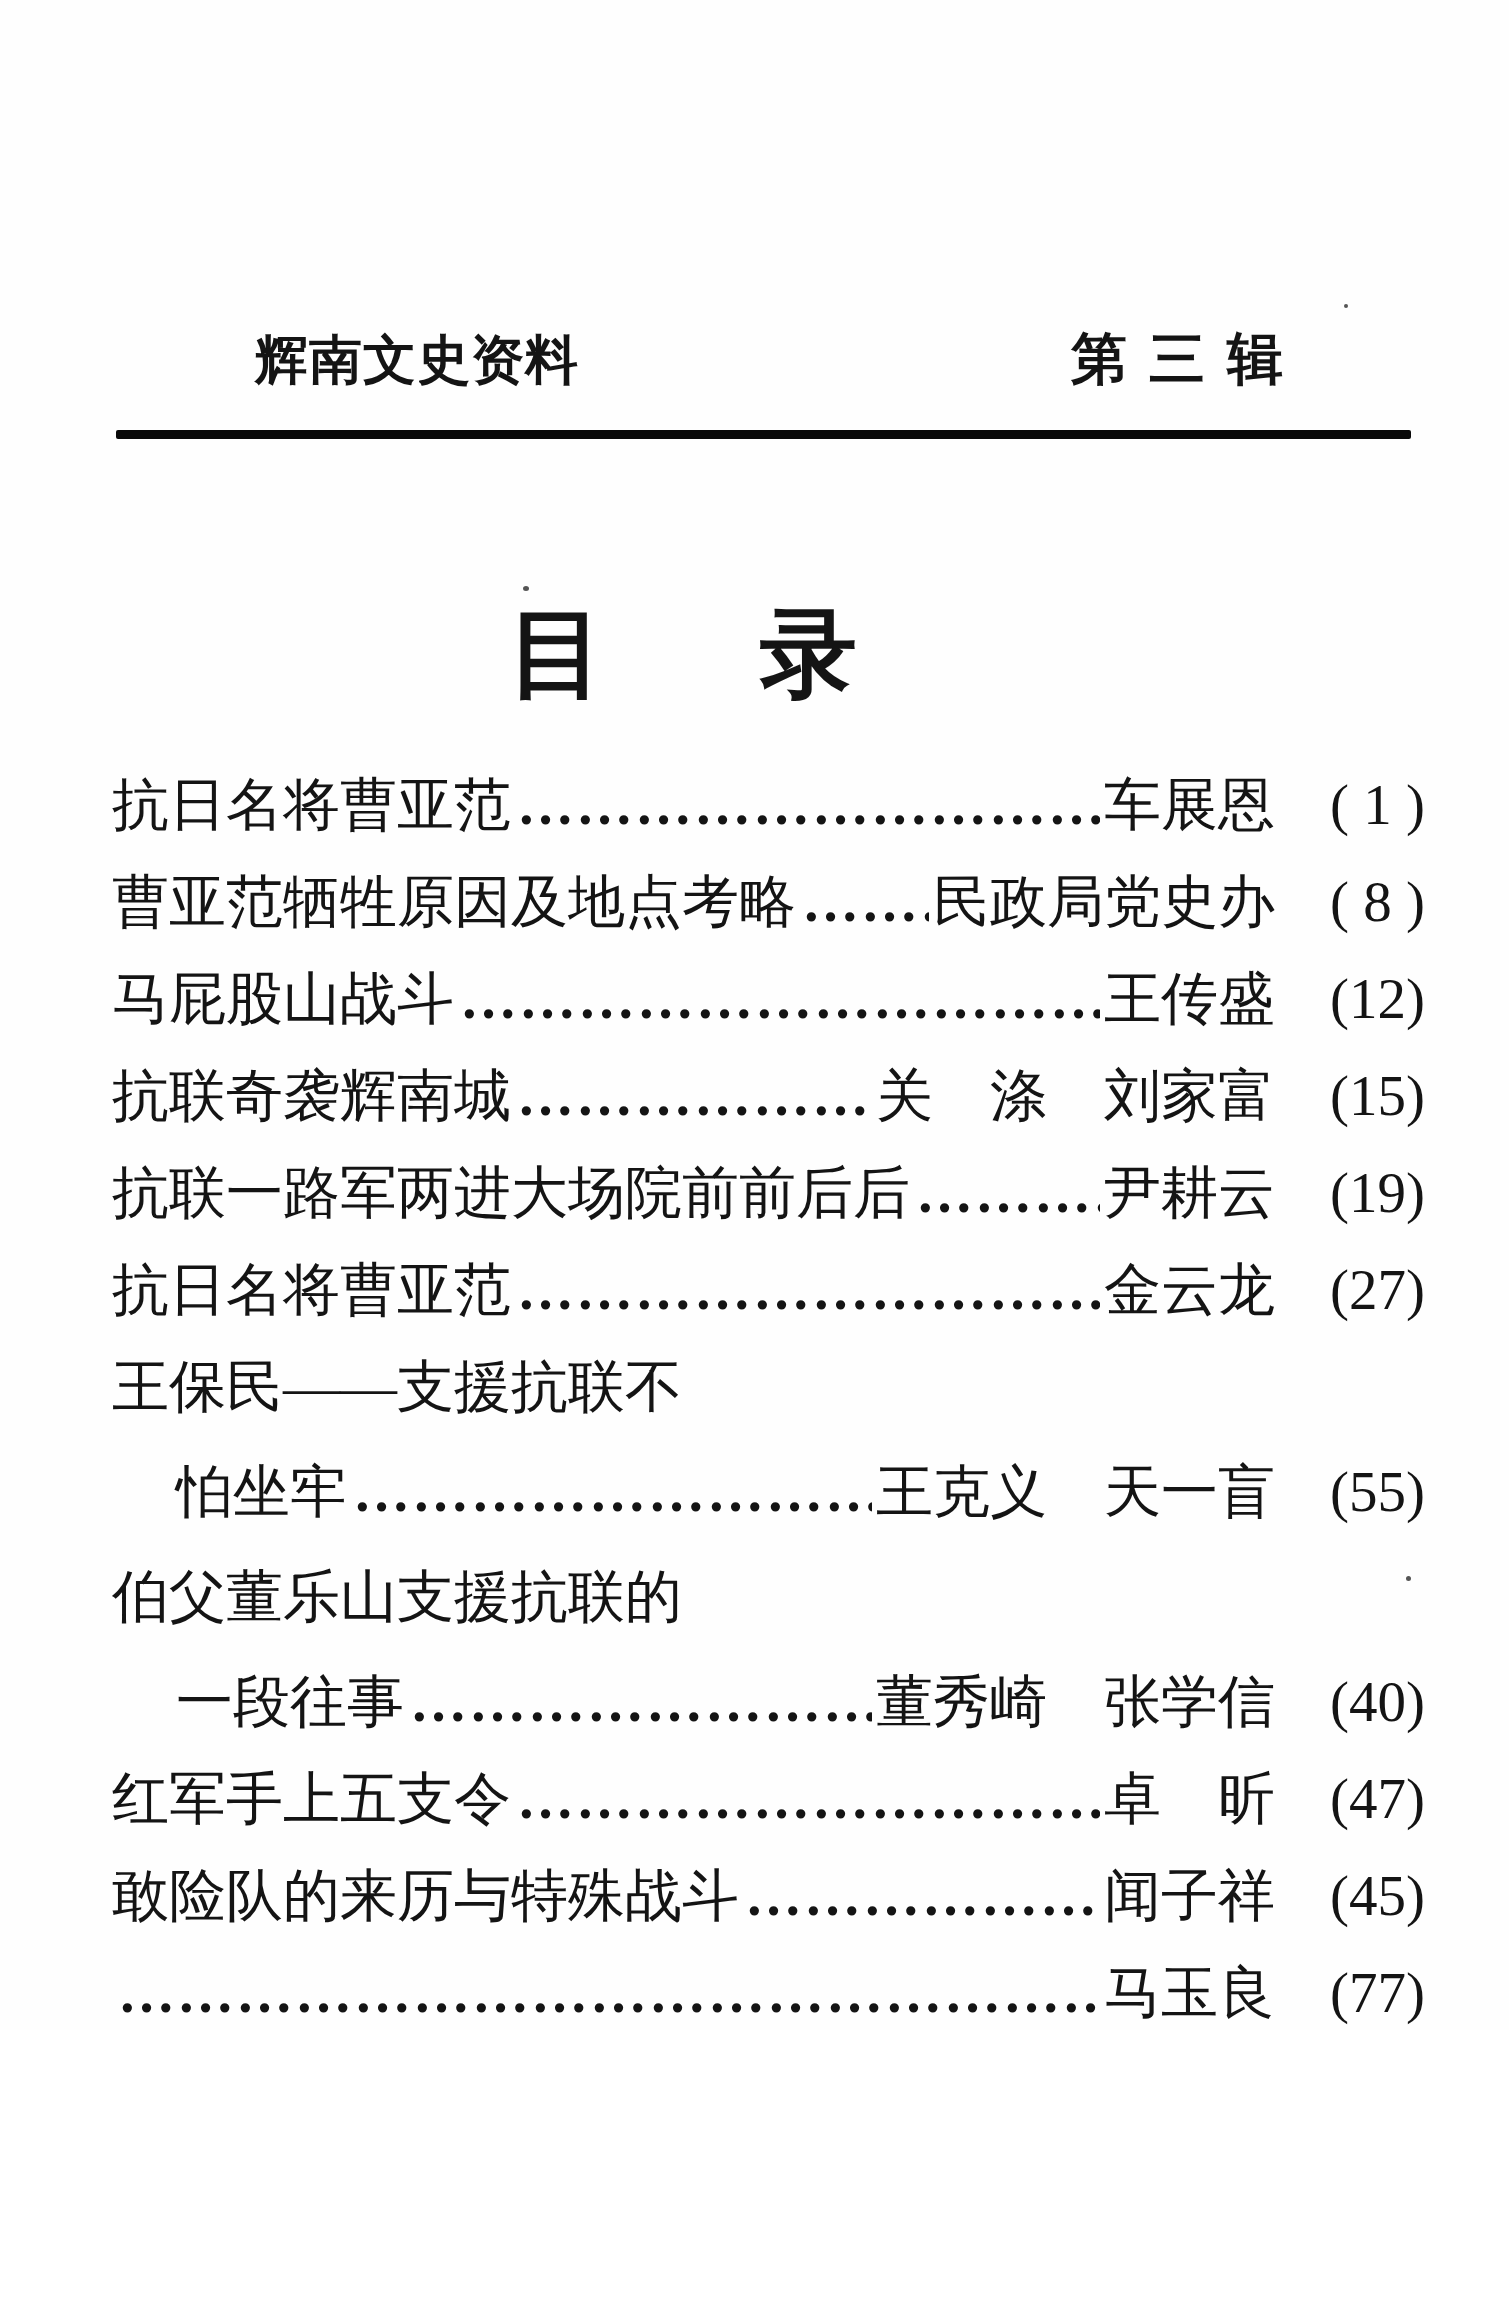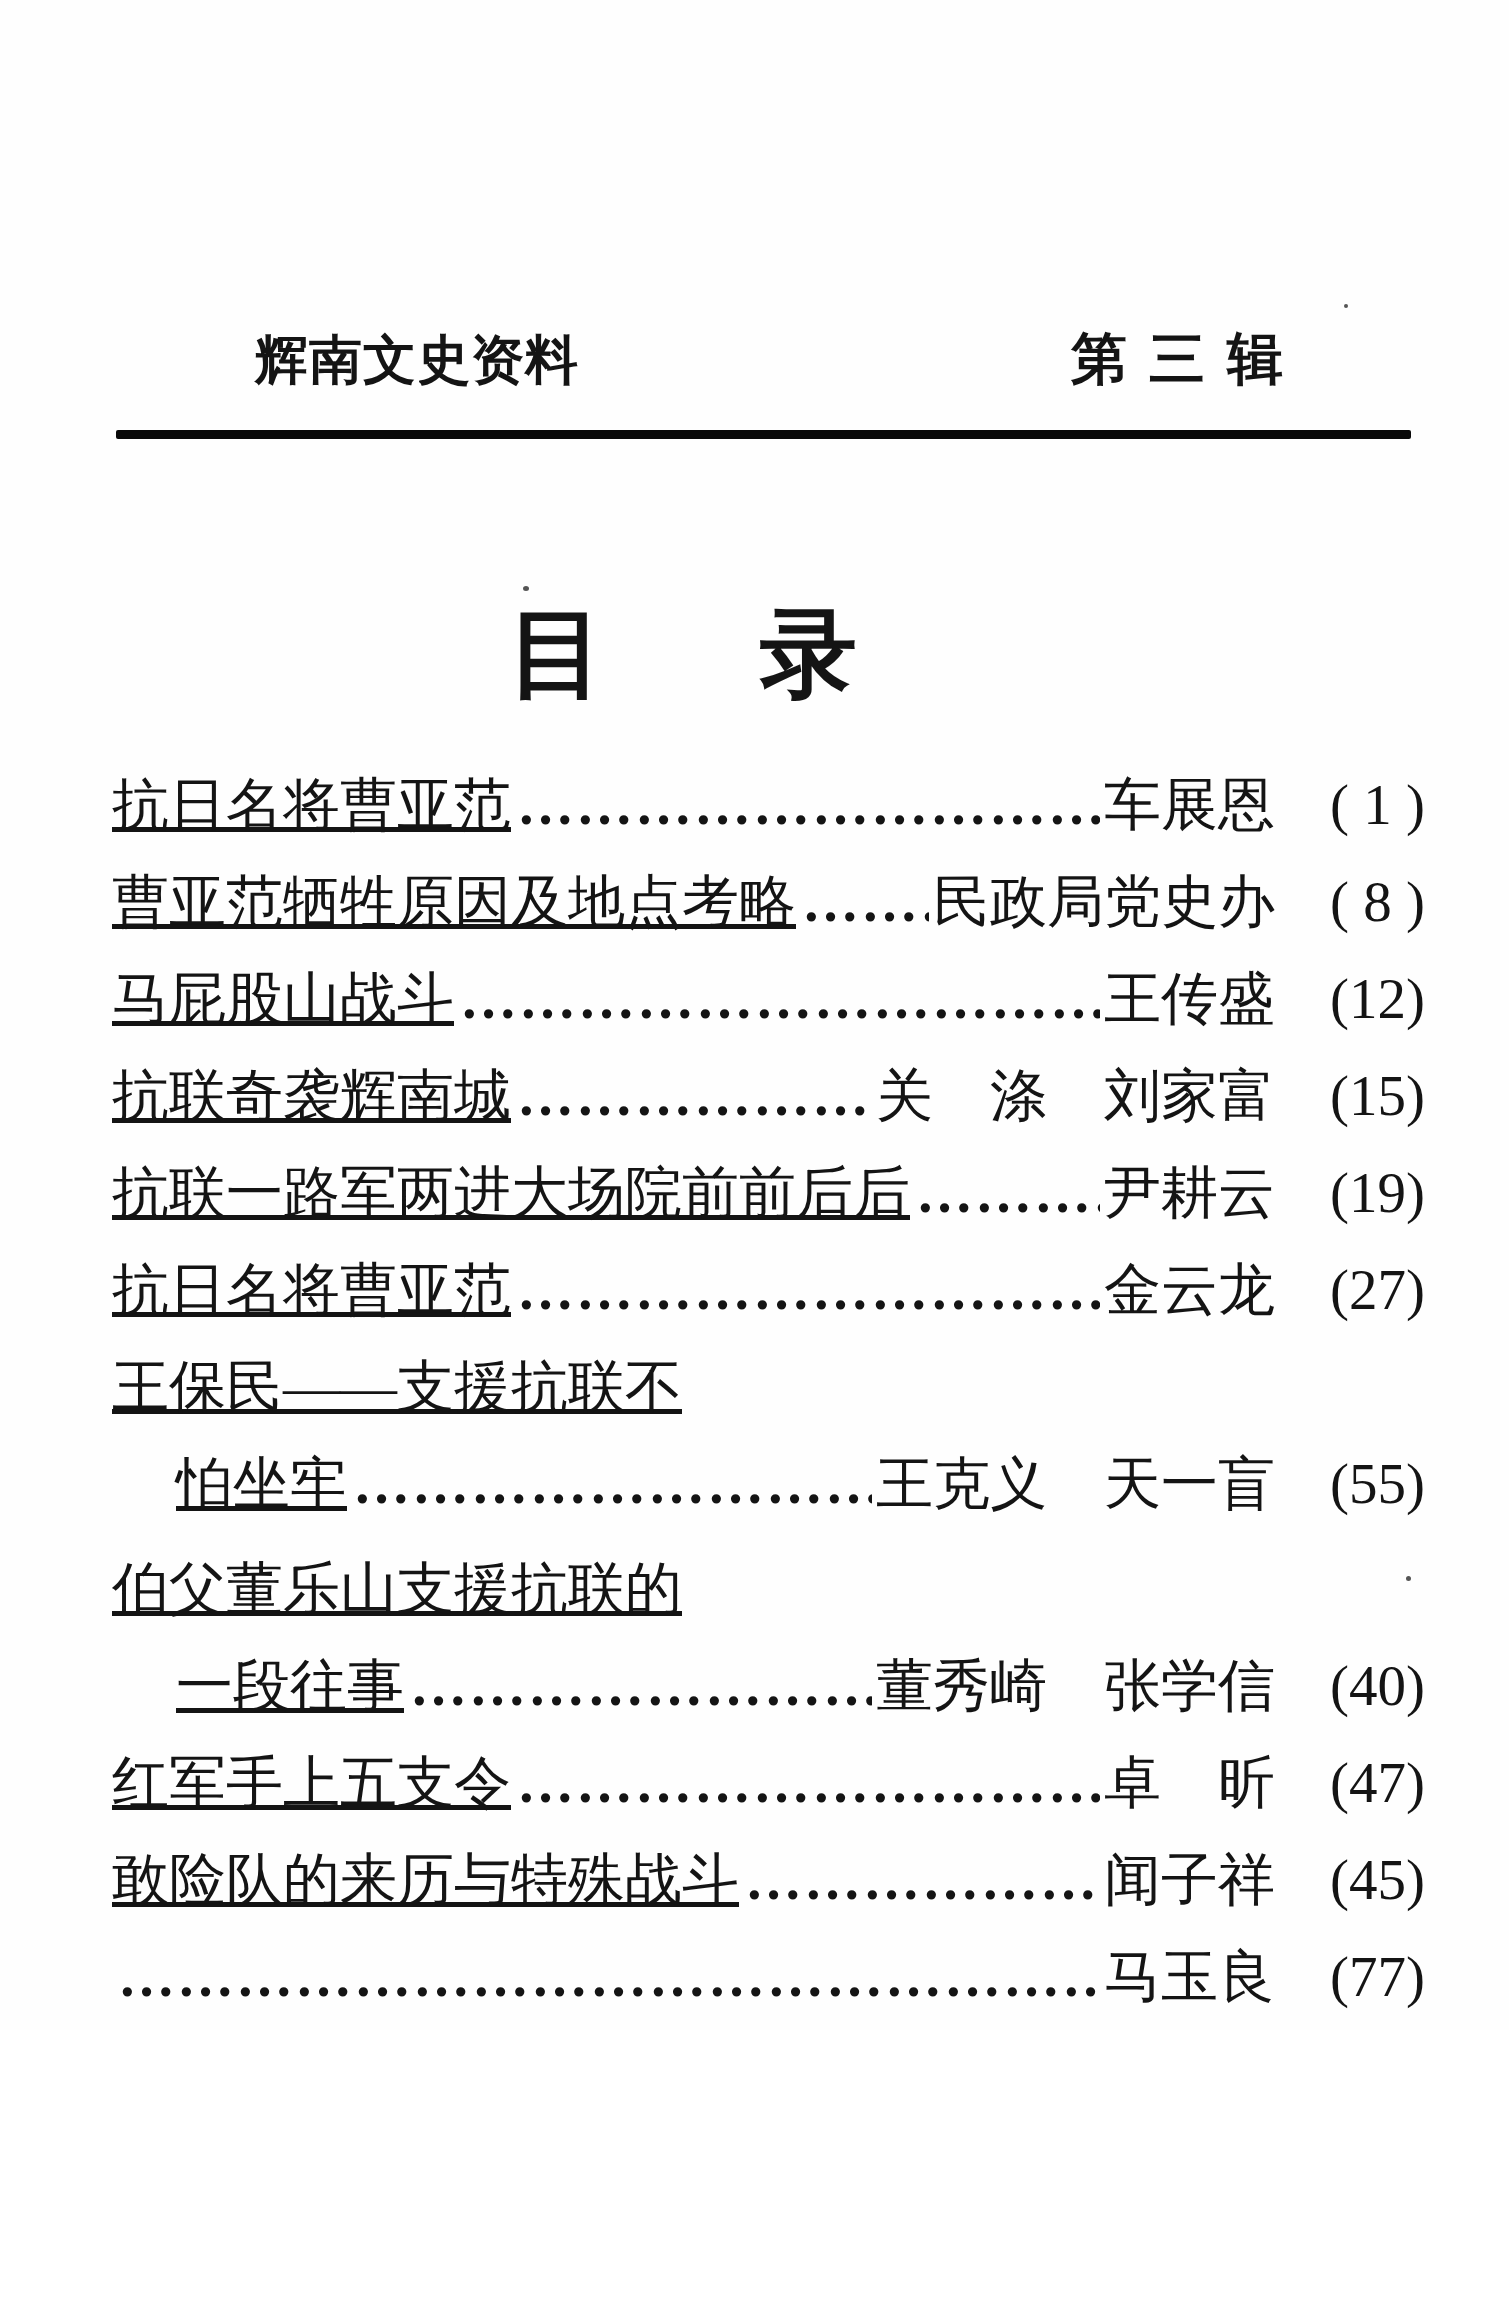--- a/index.html
+++ b/index.html
@@ -67,33 +67,33 @@
     right: 84px;
     font-size: 57px;
     line-height: 1.15;
   }
   .row {
     display: flex;
     align-items: baseline;
     height: 97px;
     white-space: nowrap;
   }
-  .row .t    { flex: 0 0 auto; letter-spacing: 0px; text-decoration: underline; }
+  .row .t    { flex: 0 0 auto; letter-spacing: 0px; }
   .row .leader {
     flex: 1 1 auto;
     min-width: 0;
     overflow: hidden;
     white-space: nowrap;
     font-weight: bold;
     letter-spacing: 2px;
     padding: 0 4px 0 6px;
   }
   .row .a { flex: 0 0 auto; margin-left: 4px; }
   .row .p { flex: 0 0 auto; width: 150px; text-align: right; }
-  .row.cont { padding-left: 64px; }
+  .row.cont { padding-left: 64px; margin-top: 8px; }
   .row.gap-before { margin-top: 8px; }
 
   
   .footer {
     position: absolute;
     left: 1148px;
     top: 2050px;
     font-size: 50px;
     font-weight: bold;
     letter-spacing: 5px;

